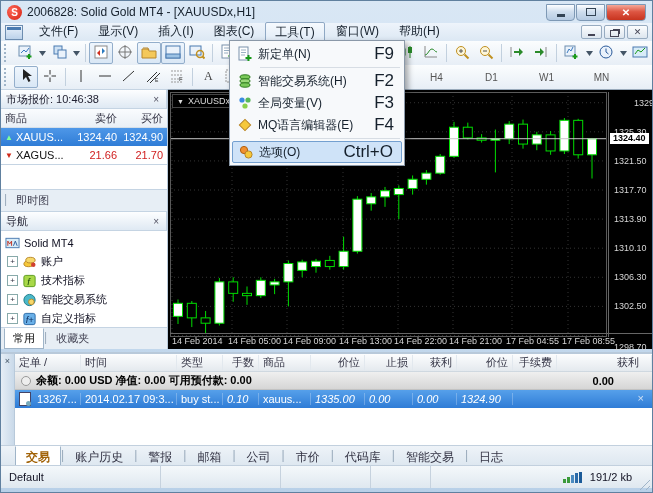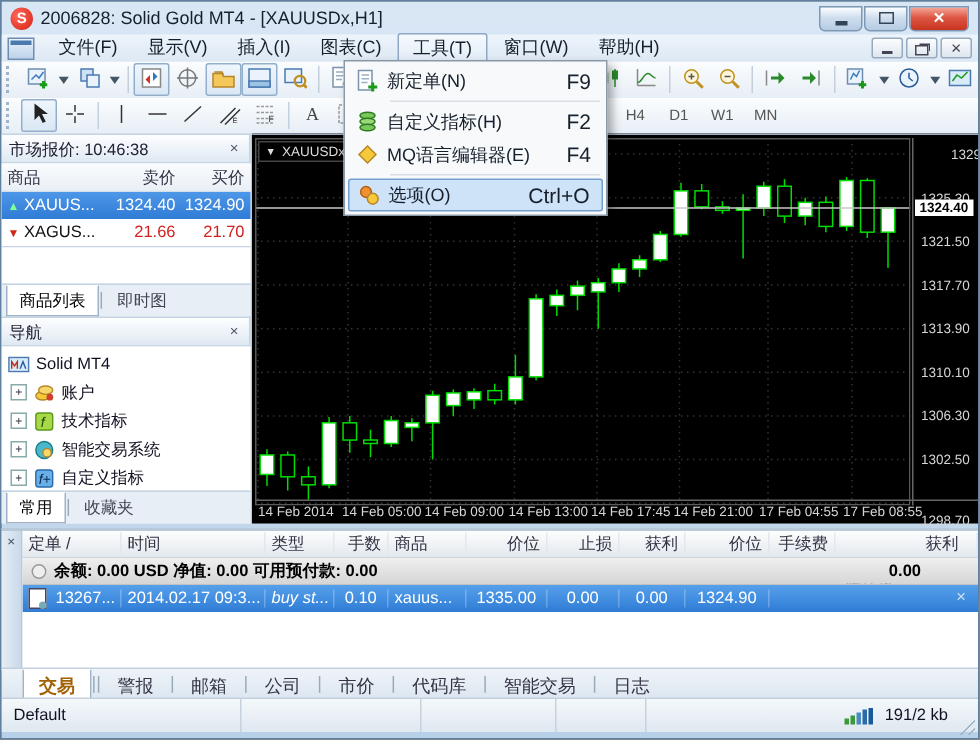--- a/index.html
+++ b/index.html
@@ -34,21 +34,21 @@
   .toolbar{position:absolute;left:0;right:0;display:flex;align-items:center;
            background:linear-gradient(#fbfdfe,#e7eef6);border-bottom:1px solid #c6d5e4;}
   #toolbar1{top:40px;height:24px;}
   #toolbar2{top:64px;height:24px;}
   .grip{width:5px;height:18px;margin:0 3px;border-left:2px dotted #9fb4c8;}
   .tbtn{width:22px;height:20px;display:flex;align-items:center;justify-content:center;border:1px solid transparent;
         border-radius:2px;flex:0 0 auto;}
   .tbtn.on{border-color:#93aecb;background:linear-gradient(#eff6fd,#d9e7f5);}
   .caret{width:10px;height:20px;display:flex;align-items:center;justify-content:center;color:#456;font-size:7px;flex:0 0 auto;}
   .tsep{width:1px;height:18px;background:#c2d0de;margin:0 3px;flex:0 0 auto;}
-  .tf-btn{min-width:21px;height:17px;padding:0 2px;margin:0 1px;display:flex;align-items:center;justify-content:center;
+  .tf-btn{min-width:21px;height:17px;padding:0 15px;margin:0 1px;display:flex;align-items:center;justify-content:center;
           font-size:10px;color:#555;border:1px solid transparent;border-radius:2px;}
   
   #left-col{position:absolute;left:0;top:88px;width:166px;bottom:143px;display:flex;flex-direction:column;
             background:#f2f6fa;border-right:1px solid #b8c9da;}
   .panel-title{height:18px;display:flex;align-items:center;padding:0 5px;
                background:linear-gradient(#fdfeff,#dfe9f3);border:1px solid #c5d4e3;border-left:none;
                font-size:11px;color:#223;}
   .panel-title .x{margin-left:auto;font-size:10px;color:#556;padding:0 2px;}
   .panel-tabs{height:21px;display:flex;align-items:flex-start;border-top:1px solid #c5d4e3;background:#e7eef5;padding-left:3px;}
   .ptab{padding:2px 8px;font-size:11px;color:#445;border:1px solid transparent;white-space:nowrap;}
@@ -81,42 +81,42 @@
   .ptick{position:absolute;left:5px;font-size:9px;color:#d6d6d6;font-family:"Liberation Sans",sans-serif;}
   #price-tag{position:absolute;left:1px;background:#fff;color:#000;font-size:9px;padding:0 3px 1px 3px;font-weight:bold;}
   #time-axis{position:absolute;left:2px;right:2px;bottom:1px;height:14px;border-top:1px solid #666;}
   .ttick{position:absolute;top:2px;font-size:9px;color:#d6d6d6;white-space:nowrap;}
   
   #tools-menu{position:absolute;left:228px;top:39px;width:170px;background:#f7f9fb;border:1px solid #8a98a8;
               box-shadow:3px 3px 6px rgba(0,0,0,.35);z-index:60;padding:2px;}
   .dd-item{display:flex;align-items:center;height:22px;position:relative;}
   .dd-icon{width:26px;display:flex;align-items:center;justify-content:center;flex:0 0 auto;}
   .dd-label{flex:1;font-size:12px;color:#15202c;white-space:nowrap;}
-  .dd-short{font-size:14px;color:#15202c;padding-right:8px;}
+  .dd-short{font-size:17px;color:#15202c;padding-right:8px;}
   .dd-item.hl{background:#cfe3f8;border:1px solid #74a0d0;border-radius:2px;box-sizing:border-box;}
   .dd-sep{height:1px;background:#d7dde4;margin:2px 2px 2px 28px;}
   
   #terminal{position:absolute;left:0;right:0;top:351px;height:93px;background:#fff;border-top:2px solid #b8c9da;display:flex;}
   #term-strip{width:13px;background:linear-gradient(90deg,#e6eef6,#c9d9e9);border-right:1px solid #b8c9da;
               display:flex;flex-direction:column;align-items:center;font-size:9px;color:#456;}
   #term-strip .x{padding-top:2px;}
   #term-vtitle{writing-mode:vertical-rl;font-size:9px;color:#456;margin-top:auto;margin-bottom:2px;}
   #term-main{flex:1;display:flex;flex-direction:column;overflow:hidden;}
   #term-head{display:flex;height:17px;background:linear-gradient(#fcfdfe,#e4e9ee);border-bottom:1px solid #cfd8e0;
              font-size:11px;color:#334;align-items:center;}
   .th{box-sizing:border-box;padding:0 4px;white-space:nowrap;overflow:hidden;border-right:1px solid #e2e8ee;}
   #balance-row{display:flex;align-items:center;height:17px;background:linear-gradient(#efefef,#d6d6d6);
                border-bottom:1px solid #c2c2c2;font-size:11px;font-weight:bold;color:#000;}
   #balance-dot{width:8px;height:8px;border:1px solid #999;border-radius:50%;background:#eee;margin:0 5px 0 6px;flex:0 0 auto;}
   #balance-text{white-space:nowrap;}
   #balance-profit{margin-left:auto;padding-right:38px;}
   #order-row{display:flex;height:18px;align-items:center;background:linear-gradient(#56a0ea,#2f7cd6);color:#fff;
              font-size:11px;position:relative;}
   .td{box-sizing:border-box;padding:0 4px;white-space:nowrap;overflow:hidden;border-right:1px solid rgba(255,255,255,.25);}
-  .num{text-align:center;}
+  .num{text-align:left;font-style:italic;}
   #order-icon{width:10px;height:12px;background:#fff;border:1px solid #446;margin:0 2px 0 4px;flex:0 0 auto;position:relative;}
   #order-icon:after{content:"";position:absolute;right:-1px;bottom:-1px;width:5px;height:5px;background:#7ab;border-radius:50%;}
   #order-close{position:absolute;right:8px;top:2px;color:#cfe0f4;font-size:11px;}
   #term-empty{flex:1;background:#fff;}
   
   #bottom-tabs{position:absolute;left:0;right:0;top:444px;height:20px;background:linear-gradient(#eef3f8,#dde7f0);
                border-top:1px solid #c2d0de;display:flex;align-items:flex-start;padding-left:14px;}
   .btab{padding:2px 10px;font-size:12px;color:#334;border:1px solid transparent;white-space:nowrap;}
   .btab.active{background:#fff;border-color:#9fb4c8;border-top-color:#fff;font-weight:bold;color:#a16207;}
   .btab-sep{color:#9ab;padding-top:2px;}
@@ -399,21 +399,20 @@
           <span class="mw-c1">
             <span class="arrow" style="color: rgb(208, 40, 24);">▼</span>
             <span>XAGUS...</span>
           </span>
           <span class="mw-c2" style="color: rgb(208, 32, 32);">21.66</span>
           <span class="mw-c3" style="color: rgb(208, 32, 32);">21.70</span>
         </div>
       </div>
     <div id="mw-spacer"></div>
     <div class="panel-tabs" id="mw-tabs">
-        <span class="ptab active">商品列表</span>
         <span class="ptab-sep">|</span>
         <span class="ptab">即时图</span>
       </div>
     <div class="panel-title">
       <span>导航</span>
       <span class="x">×</span>
     </div>
     <div id="nav-tree">
         <div class="tree-root">
           <span class="ticon">
@@ -574,21 +573,21 @@
         <div class="ptick" style="top: 180.281px; text-align: center;">1306.30</div>
         <div class="ptick" style="top: 209.375px;">1302.50</div>
         <div class="ptick" style="top: 238.469px; margin-top: 12px;">1298.70</div>
         <div id="price-tag" style="top: 40.7031px;">1324.40</div>
       </div>
     <div id="time-axis">
         <span class="ttick" style="left: 2px;">14 Feb 2014</span>
         <span class="ttick" style="left: 58px;">14 Feb 05:00</span>
         <span class="ttick" style="left: 113px;">14 Feb 09:00</span>
         <span class="ttick" style="left: 169px;">14 Feb 13:00</span>
-        <span class="ttick" style="left: 224px;">14 Feb 17:45</span>
+        <span class="ttick" style="left: 224px;">14 Feb 22:00</span>
         <span class="ttick" style="left: 279px;">14 Feb 21:00</span>
         <span class="ttick" style="left: 336px;">17 Feb 04:55</span>
         <span class="ttick" style="left: 392px;">17 Feb 08:55</span>
       </div>
   </div>
 
   <div id="terminal">
     <div id="term-strip">
       <span class="x">×</span>
       <span id="term-vtitle">终端</span>
@@ -610,39 +609,40 @@
         </div>
       <div id="balance-row">
         <span id="balance-dot"></span>
         <span id="balance-text">余额: 0.00 USD  净值: 0.00  可用预付款: 0.00</span>
         <span id="balance-profit">0.00</span>
       </div>
       <div id="order-row">
           <span id="order-icon"></span>
           <span class="td" style="width: 48px;">13267...</span>
           <span class="td" style="width: 96px;">2014.02.17 09:3...</span>
-          <span class="td" style="width: 46px; font-style: italic;">buy st...</span>
+          <span class="td" style="width: 46px;">buy st...</span>
           <span class="td num" style="width: 36px;">0.10</span>
           <span class="td" style="width: 52px;">xauus...</span>
           <span class="td num" style="width: 54px;">1335.00</span>
           <span class="td num" style="width: 48px;">0.00</span>
           <span class="td num" style="width: 44px;">0.00</span>
           <span class="td num" style="width: 56px;">1324.90</span>
           <span class="td num" style="width: 44px;"></span>
           <span class="td num" style="width: 44px;"></span>
           <span class="td num" style="flex: 1 1 0%;"></span>
           <span id="order-close">×</span>
         </div>
       <div id="term-empty"></div>
     </div>
   </div>
 
   <div id="bottom-tabs">
       <span class="btab active">交易</span>
       <span class="btab-sep">|</span>
+      <span class="btab">账户历史</span>
       <span class="btab-sep">|</span>
       <span class="btab">警报</span>
       <span class="btab-sep">|</span>
       <span class="btab">邮箱</span>
       <span class="btab-sep">|</span>
       <span class="btab">公司</span>
       <span class="btab-sep">|</span>
       <span class="btab">市价</span>
       <span class="btab-sep">|</span>
       <span class="btab">代码库</span>
@@ -682,22 +682,33 @@
       </div>
       <div class="dd-sep"></div>
       <div class="dd-item">
         <span class="dd-icon">
           <svg width="16" height="16" viewBox="0 0 16 16">
             <ellipse cx="8" cy="4" rx="5" ry="2.2" fill="#7ac85a" stroke="#2a7a1a"></ellipse>
             <ellipse cx="8" cy="8" rx="5" ry="2.2" fill="#9ad87a" stroke="#2a7a1a"></ellipse>
             <ellipse cx="8" cy="12" rx="5" ry="2.2" fill="#7ac85a" stroke="#2a7a1a"></ellipse>
           </svg>
         </span>
-        <span class="dd-label">自定义指标(H)</span>
+        <span class="dd-label">智能交易系统(H)</span>
         <span class="dd-short">F2</span>
+      </div>
+      <div class="dd-item">
+        <span class="dd-icon">
+          <svg width="16" height="16" viewBox="0 0 16 16">
+            <circle cx="5" cy="5" r="2.6" fill="#3a8ae0"></circle>
+            <circle cx="11" cy="5" r="2.6" fill="#58b858"></circle>
+            <circle cx="8" cy="11" r="2.6" fill="#8ad04a"></circle>
+          </svg>
+        </span>
+        <span class="dd-label">全局变量(V)</span>
+        <span class="dd-short">F3</span>
       </div>
       <div class="dd-item">
         <span class="dd-icon">
           <svg width="16" height="16" viewBox="0 0 16 16">
             <rect x="4" y="4" width="8" height="8" fill="#f6c83a" stroke="#b8862a" transform="rotate(45 8 8)"></rect>
           </svg>
         </span>
         <span class="dd-label">MQ语言编辑器(E)</span>
         <span class="dd-short">F4</span>
       </div>

